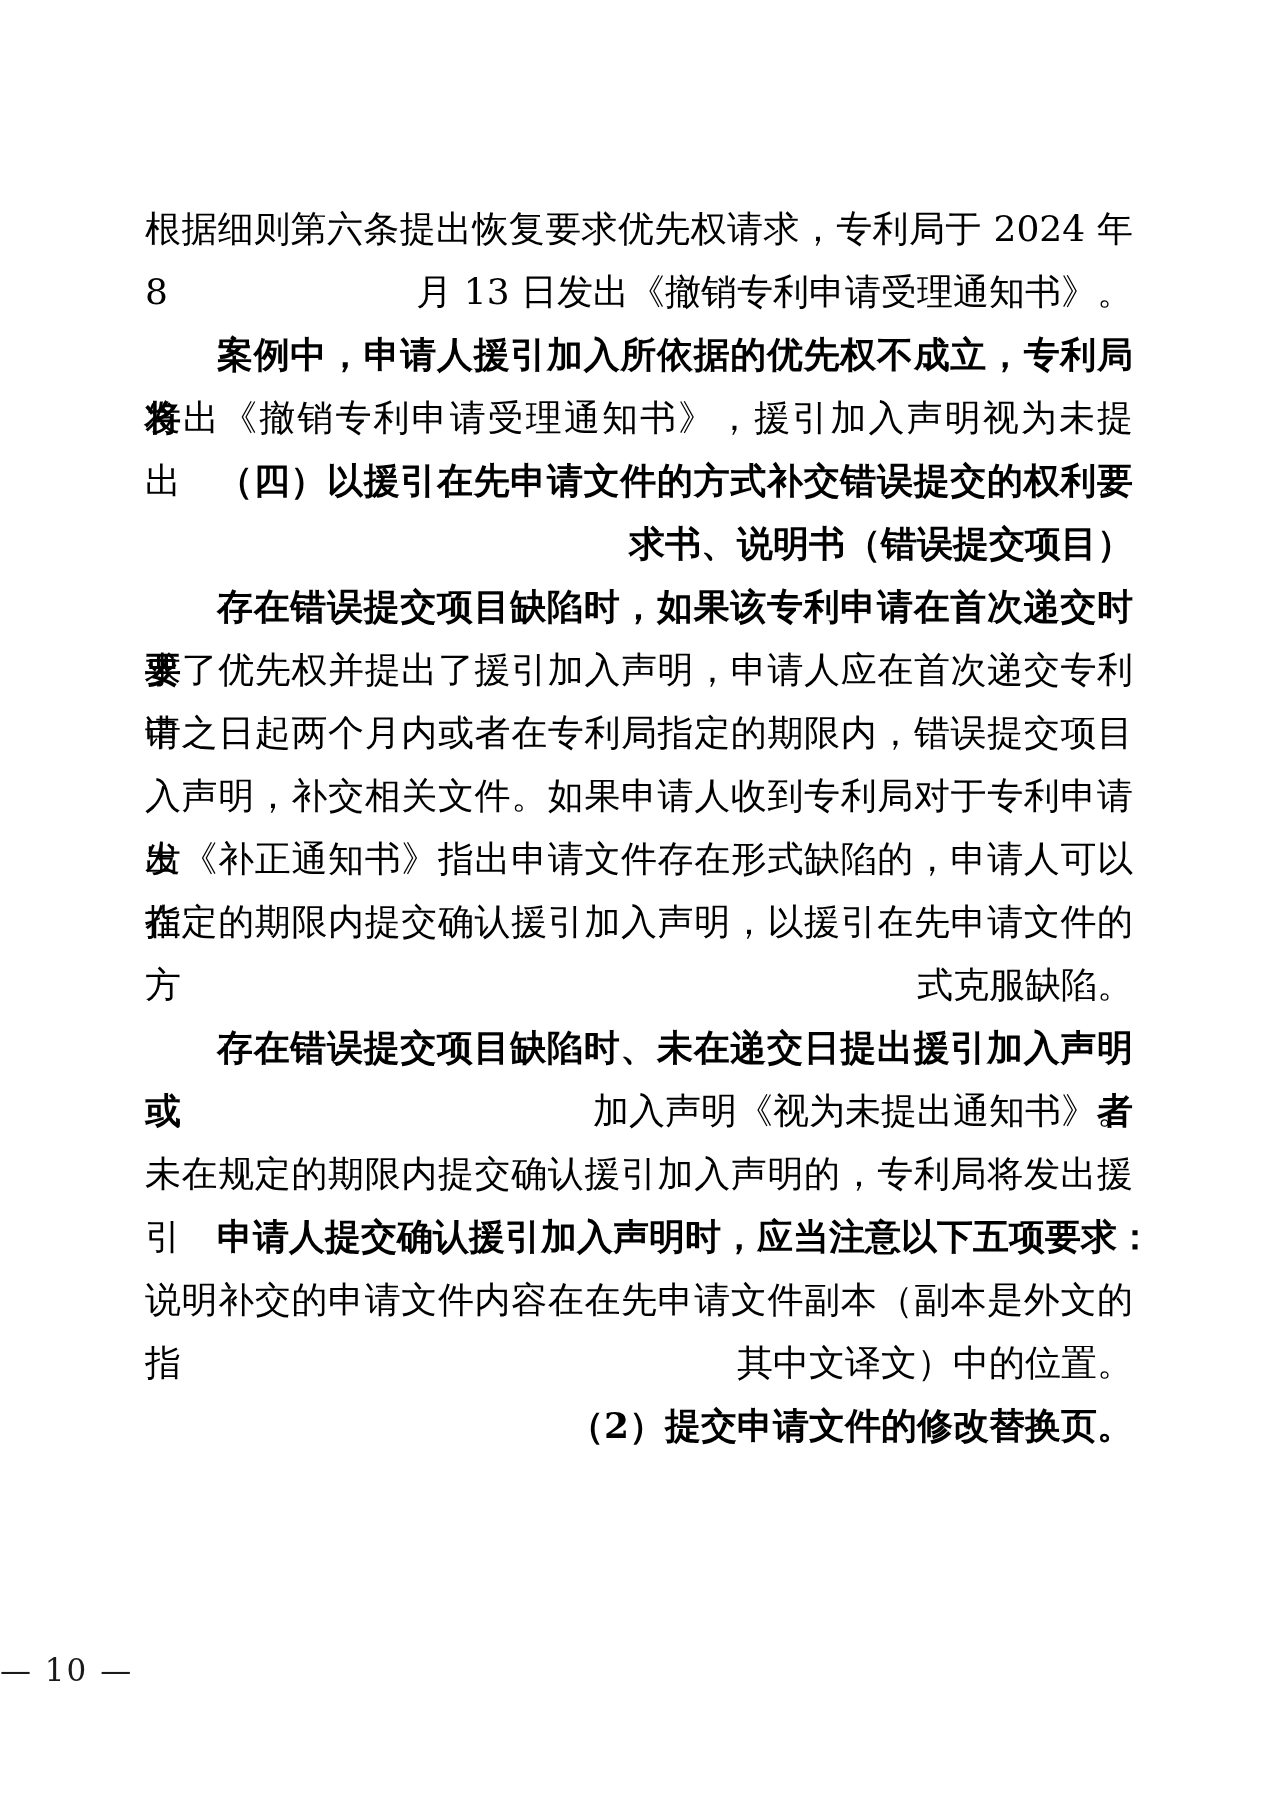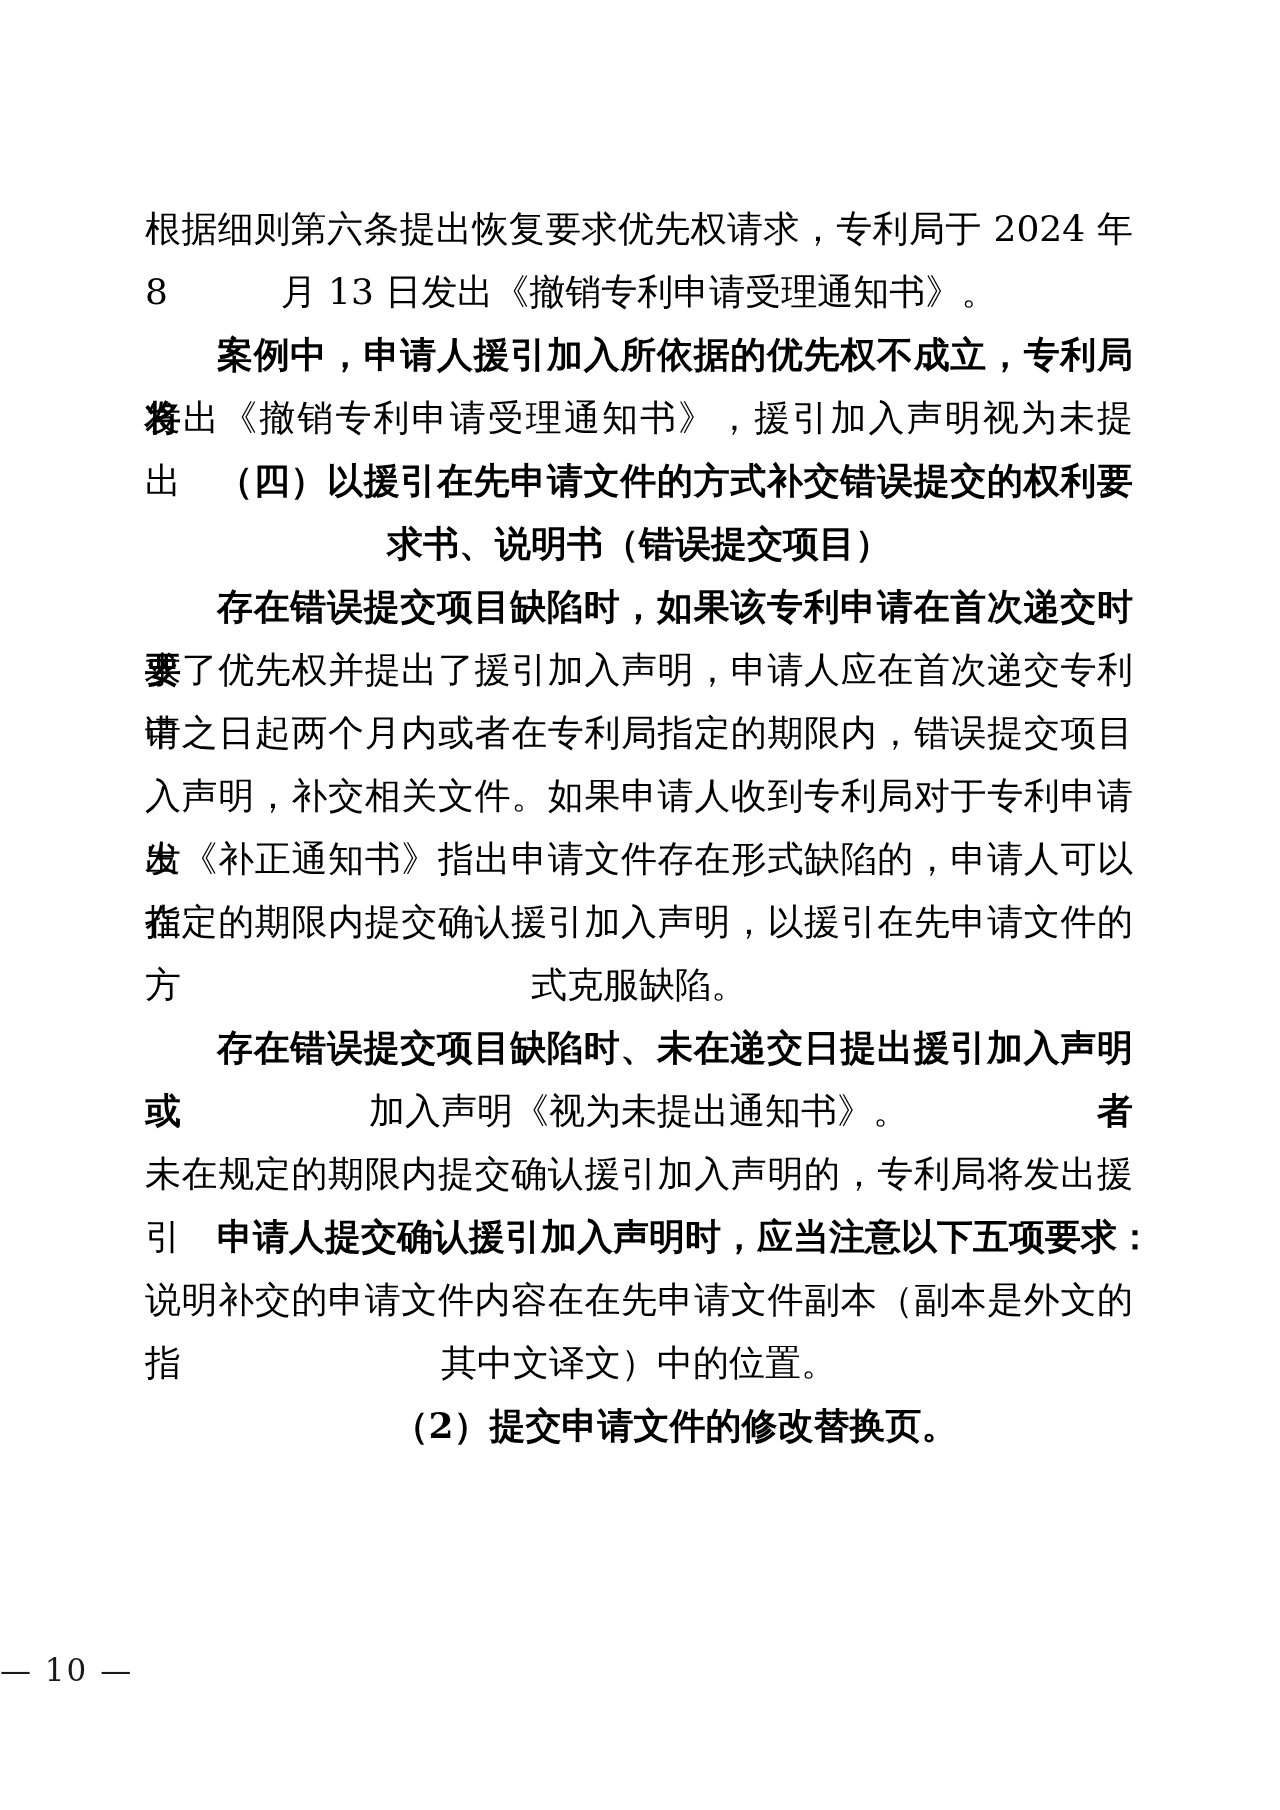--- a/index.html
+++ b/index.html
@@ -22,21 +22,21 @@
     left: 145px;
     top: 197px;
     width: 988px;
   }
   .line {
     height: 63px;
     line-height: 63px;
     font-size: 36px;
     color: #000000;
     white-space: nowrap;
-    text-align: center;
+    text-align: right;
   }
   .line.fill {
     white-space: normal;
     text-align: justify;
     text-align-last: justify;
     text-justify: inter-character;
   }
   .indent { text-indent: 72px; font-weight: bold; }
   .indent-lg { text-indent: 90px; }
   .bold { font-weight: bold; }

